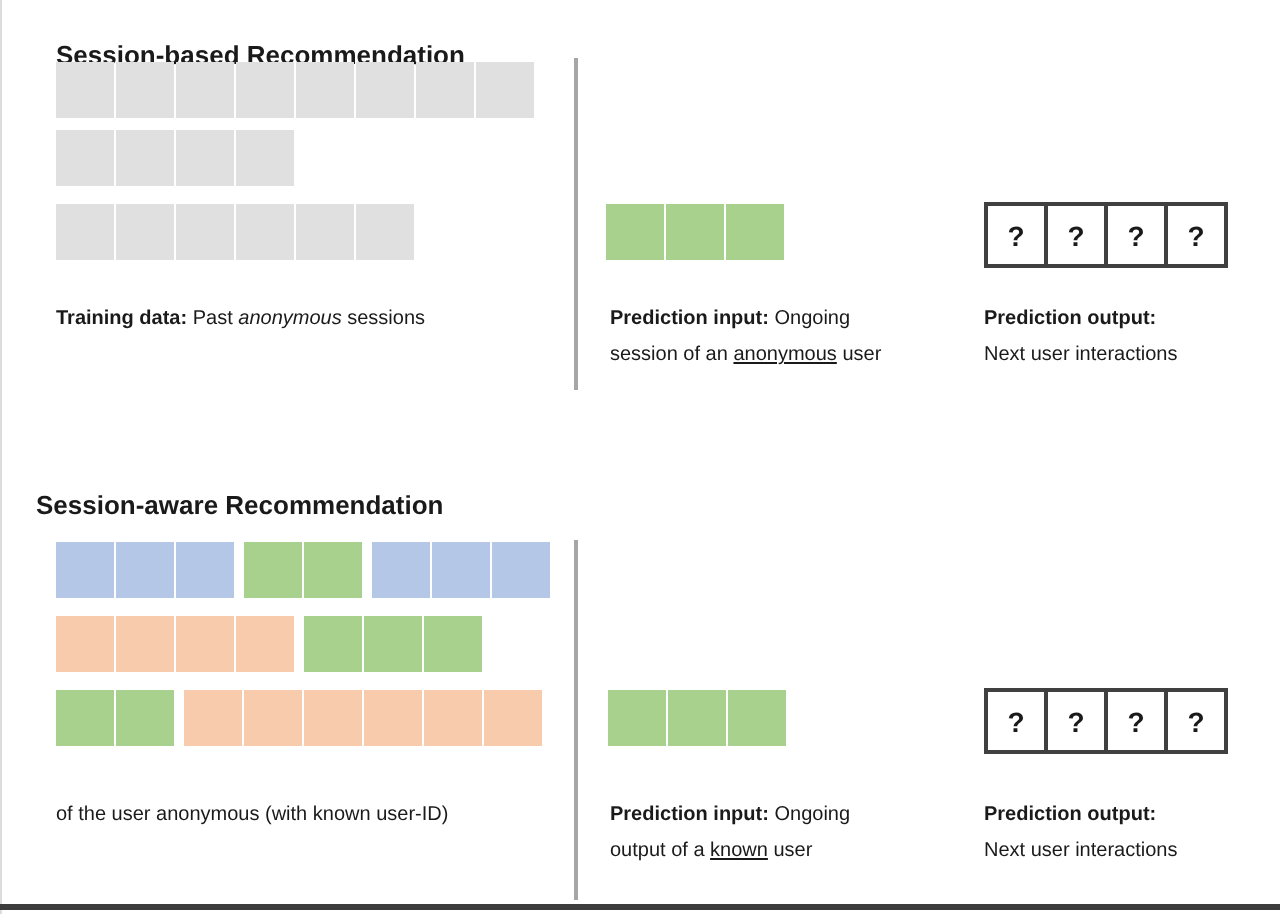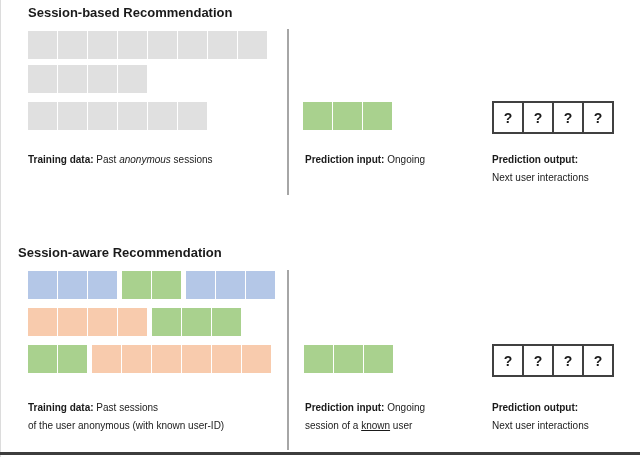--- a/index.html
+++ b/index.html
@@ -17,21 +17,21 @@
     width:28px; height:29px; display:flex; align-items:center; justify-content:center;
     font-size:14px; font-weight:600; border-left:2px solid #404040; color:#1a1a1a;
   }
   .qcell:first-child { border-left:none; }
   .caption { position:absolute; font-size:10px; line-height:18px; }
   .cap-line { white-space:nowrap; }
   .bottom-line { position:absolute; left:0; top:452px; width:640px; height:3px; background:#3d3d3d; }
   .left-edge { position:absolute; left:0; top:0; width:1px; height:457px; background:#dcdcdc; }
 
   
-  .s0-title { left:28px; top:5px; }
+  .s0-title { left:28px; top:20px; }
   .s0-r1 { left:28px; top:31px; }
   .s0-r2 { left:28px; top:65px; }
   .s0-r3 { left:28px; top:102px; }
   .s0-div { left:287px; top:29px; height:166px; }
   .s0-input { left:303px; top:102px; }
   .s0-out { left:492px; top:101px; }
   .s0-cap-train { left:28px; top:151px; }
   .s0-cap-input { left:305px; top:151px; }
   .s0-cap-out { left:492px; top:151px; }
 
@@ -100,20 +100,21 @@
       <div class="qcell">?</div>
       <div class="qcell">?</div>
       <div class="qcell">?</div>
     </div>
 
   <div class="caption s0-cap-train">
       <div class="cap-line"><span style="font-weight: bold;">Training data:</span><span> Past </span><span style="font-style: italic;">anonymous</span><span> sessions</span></div>
     </div>
   <div class="caption s0-cap-input">
       <div class="cap-line"><span style="font-weight: bold;">Prediction input:</span><span> Ongoing</span></div>
+      <div class="cap-line"><span>session of an </span><span style="text-decoration: underline;">anonymous</span><span> user</span></div>
     </div>
   <div class="caption s0-cap-out">
       <div class="cap-line"><span style="font-weight: bold;">Prediction output:</span></div>
       <div class="cap-line"><span>Next user interactions</span></div>
     </div>
 
   <div class="title s1-title">Session-aware Recommendation</div>
 
   <div class="row s1-r1">
       <div class="seg">
@@ -170,26 +171,25 @@
     </div>
 
   <div class="qrow s1-out">
       <div class="qcell">?</div>
       <div class="qcell">?</div>
       <div class="qcell">?</div>
       <div class="qcell">?</div>
     </div>
 
   <div class="caption s1-cap-train">
-      <div class="cap-line"><span style="font-weight: bold;">Training data:</span><span> Past sessions</span></div>
       <div class="cap-line"><span>of the user anonymous (with known user-ID)</span></div>
     </div>
   <div class="caption s1-cap-input">
       <div class="cap-line"><span style="font-weight: bold;">Prediction input:</span><span> Ongoing</span></div>
-      <div class="cap-line"><span>session of a </span><span style="text-decoration: underline; margin-top: 31px;">known</span><span> user</span></div>
+      <div class="cap-line"><span>output of a </span><span style="text-decoration: underline; margin-top: 31px;">known</span><span> user</span></div>
     </div>
   <div class="caption s1-cap-out">
       <div class="cap-line"><span style="font-weight: bold;">Prediction output:</span></div>
       <div class="cap-line"><span>Next user interactions</span></div>
     </div>
 
   <div class="left-edge"></div>
   <div class="bottom-line" style="background: rgb(61, 61, 61);"></div>
 </div>
 

